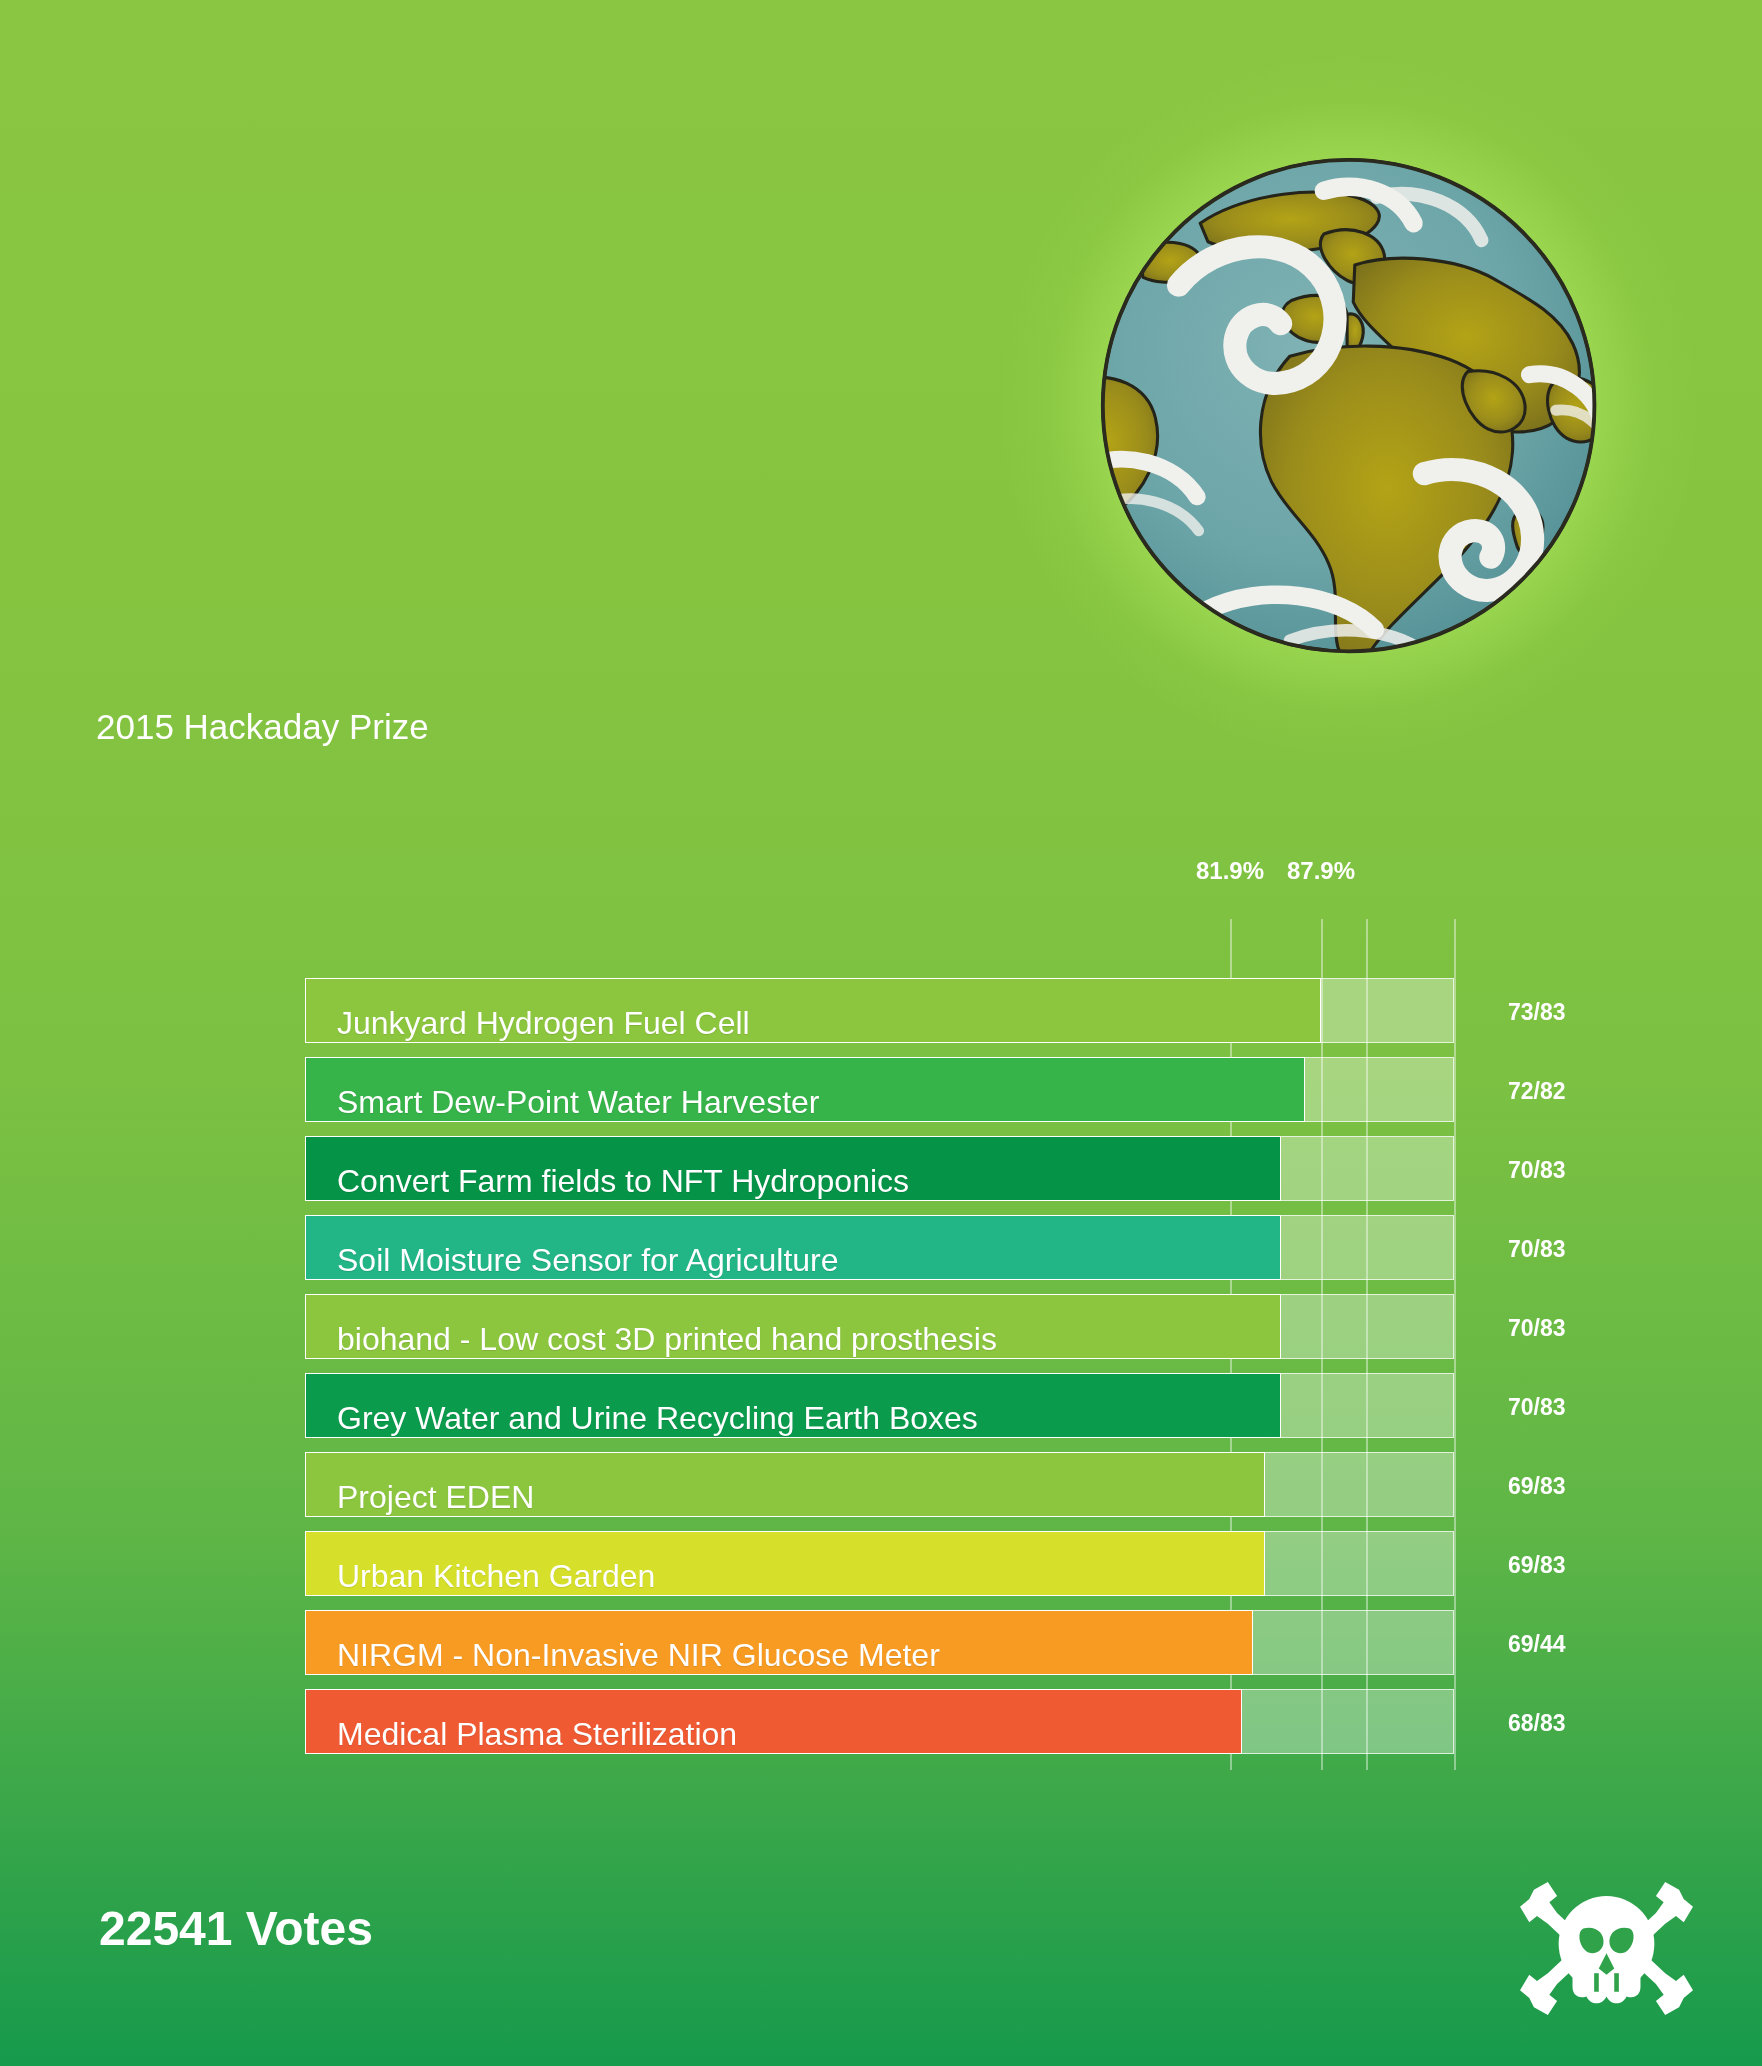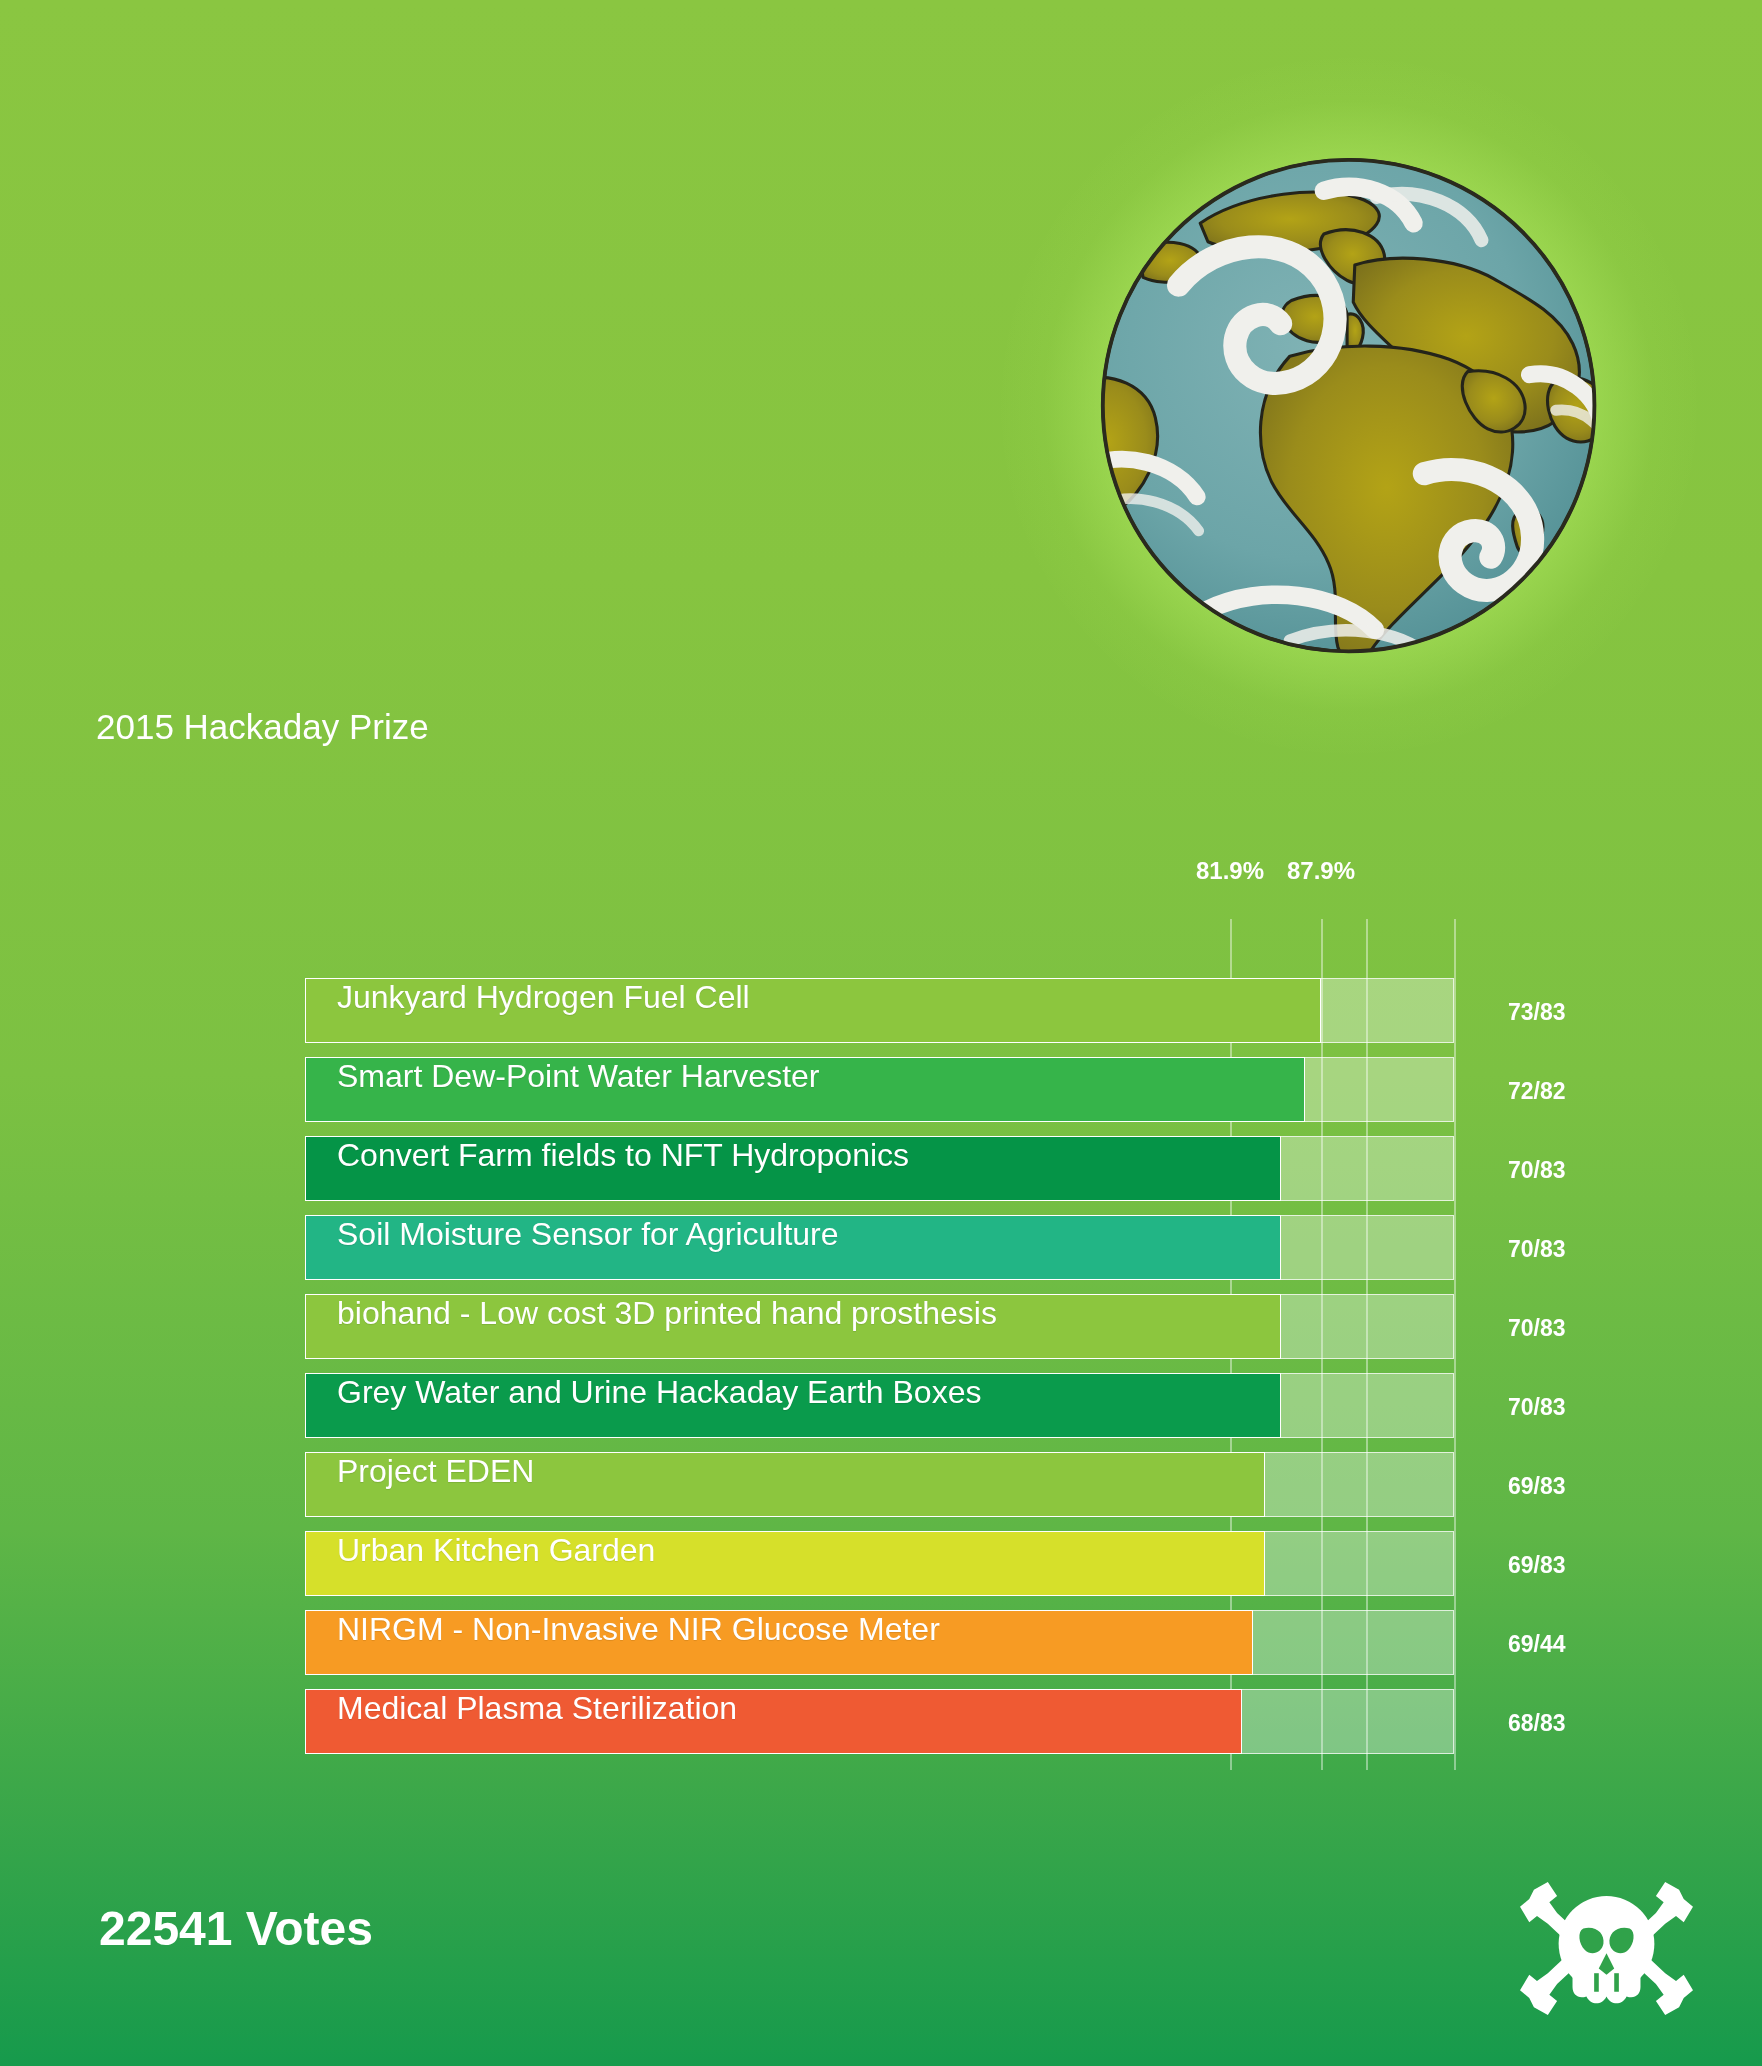--- a/index.html
+++ b/index.html
@@ -47,21 +47,21 @@
   .row{position:relative;height:79px;margin-bottom:0;}
   .track{
     position:absolute;left:305px;top:4.6px;height:65px;
     background:rgba(255,255,255,0.33);
     border:1.5px solid rgba(255,255,255,0.72);
     box-sizing:border-box;
   }
   .fill{
     position:absolute;left:305px;top:4.6px;height:65px;
     border:1.5px solid #ffffff;box-sizing:border-box;
-    display:flex;align-items:flex-start;
+    display:flex;align-items:flex-end;
   }
   .bar-label{
     color:#ffffff;font-size:32px;padding-left:31px;white-space:nowrap;
     text-shadow:0 0.8px 0.8px rgba(0,0,0,0.10);
   }
   .votes{
     position:absolute;left:1508px;top:0;height:79px;
     display:flex;align-items:center;
     color:#ffffff;font-size:23px;font-weight:bold;white-space:nowrap;
   }
@@ -196,21 +196,21 @@
       <div class="row">
         <div class="track" style="width: 1149px;"></div>
         <div class="fill" style="width: 976px; background: rgb(140, 198, 62);">
           <span class="bar-label">biohand - Low cost 3D printed hand prosthesis</span>
         </div>
         <div class="votes">70/83</div>
       </div>
       <div class="row">
         <div class="track" style="width: 1149px;"></div>
         <div class="fill" style="width: 976px; background: rgb(10, 155, 76);">
-          <span class="bar-label">Grey Water and Urine Hackaday Earth Boxes</span>
+          <span class="bar-label">Grey Water and Urine Recycling Earth Boxes</span>
         </div>
         <div class="votes">70/83</div>
       </div>
       <div class="row">
         <div class="track" style="width: 1149px;"></div>
         <div class="fill" style="width: 960px; background: rgb(140, 198, 62);">
           <span class="bar-label">Project EDEN</span>
         </div>
         <div class="votes">69/83</div>
       </div>

